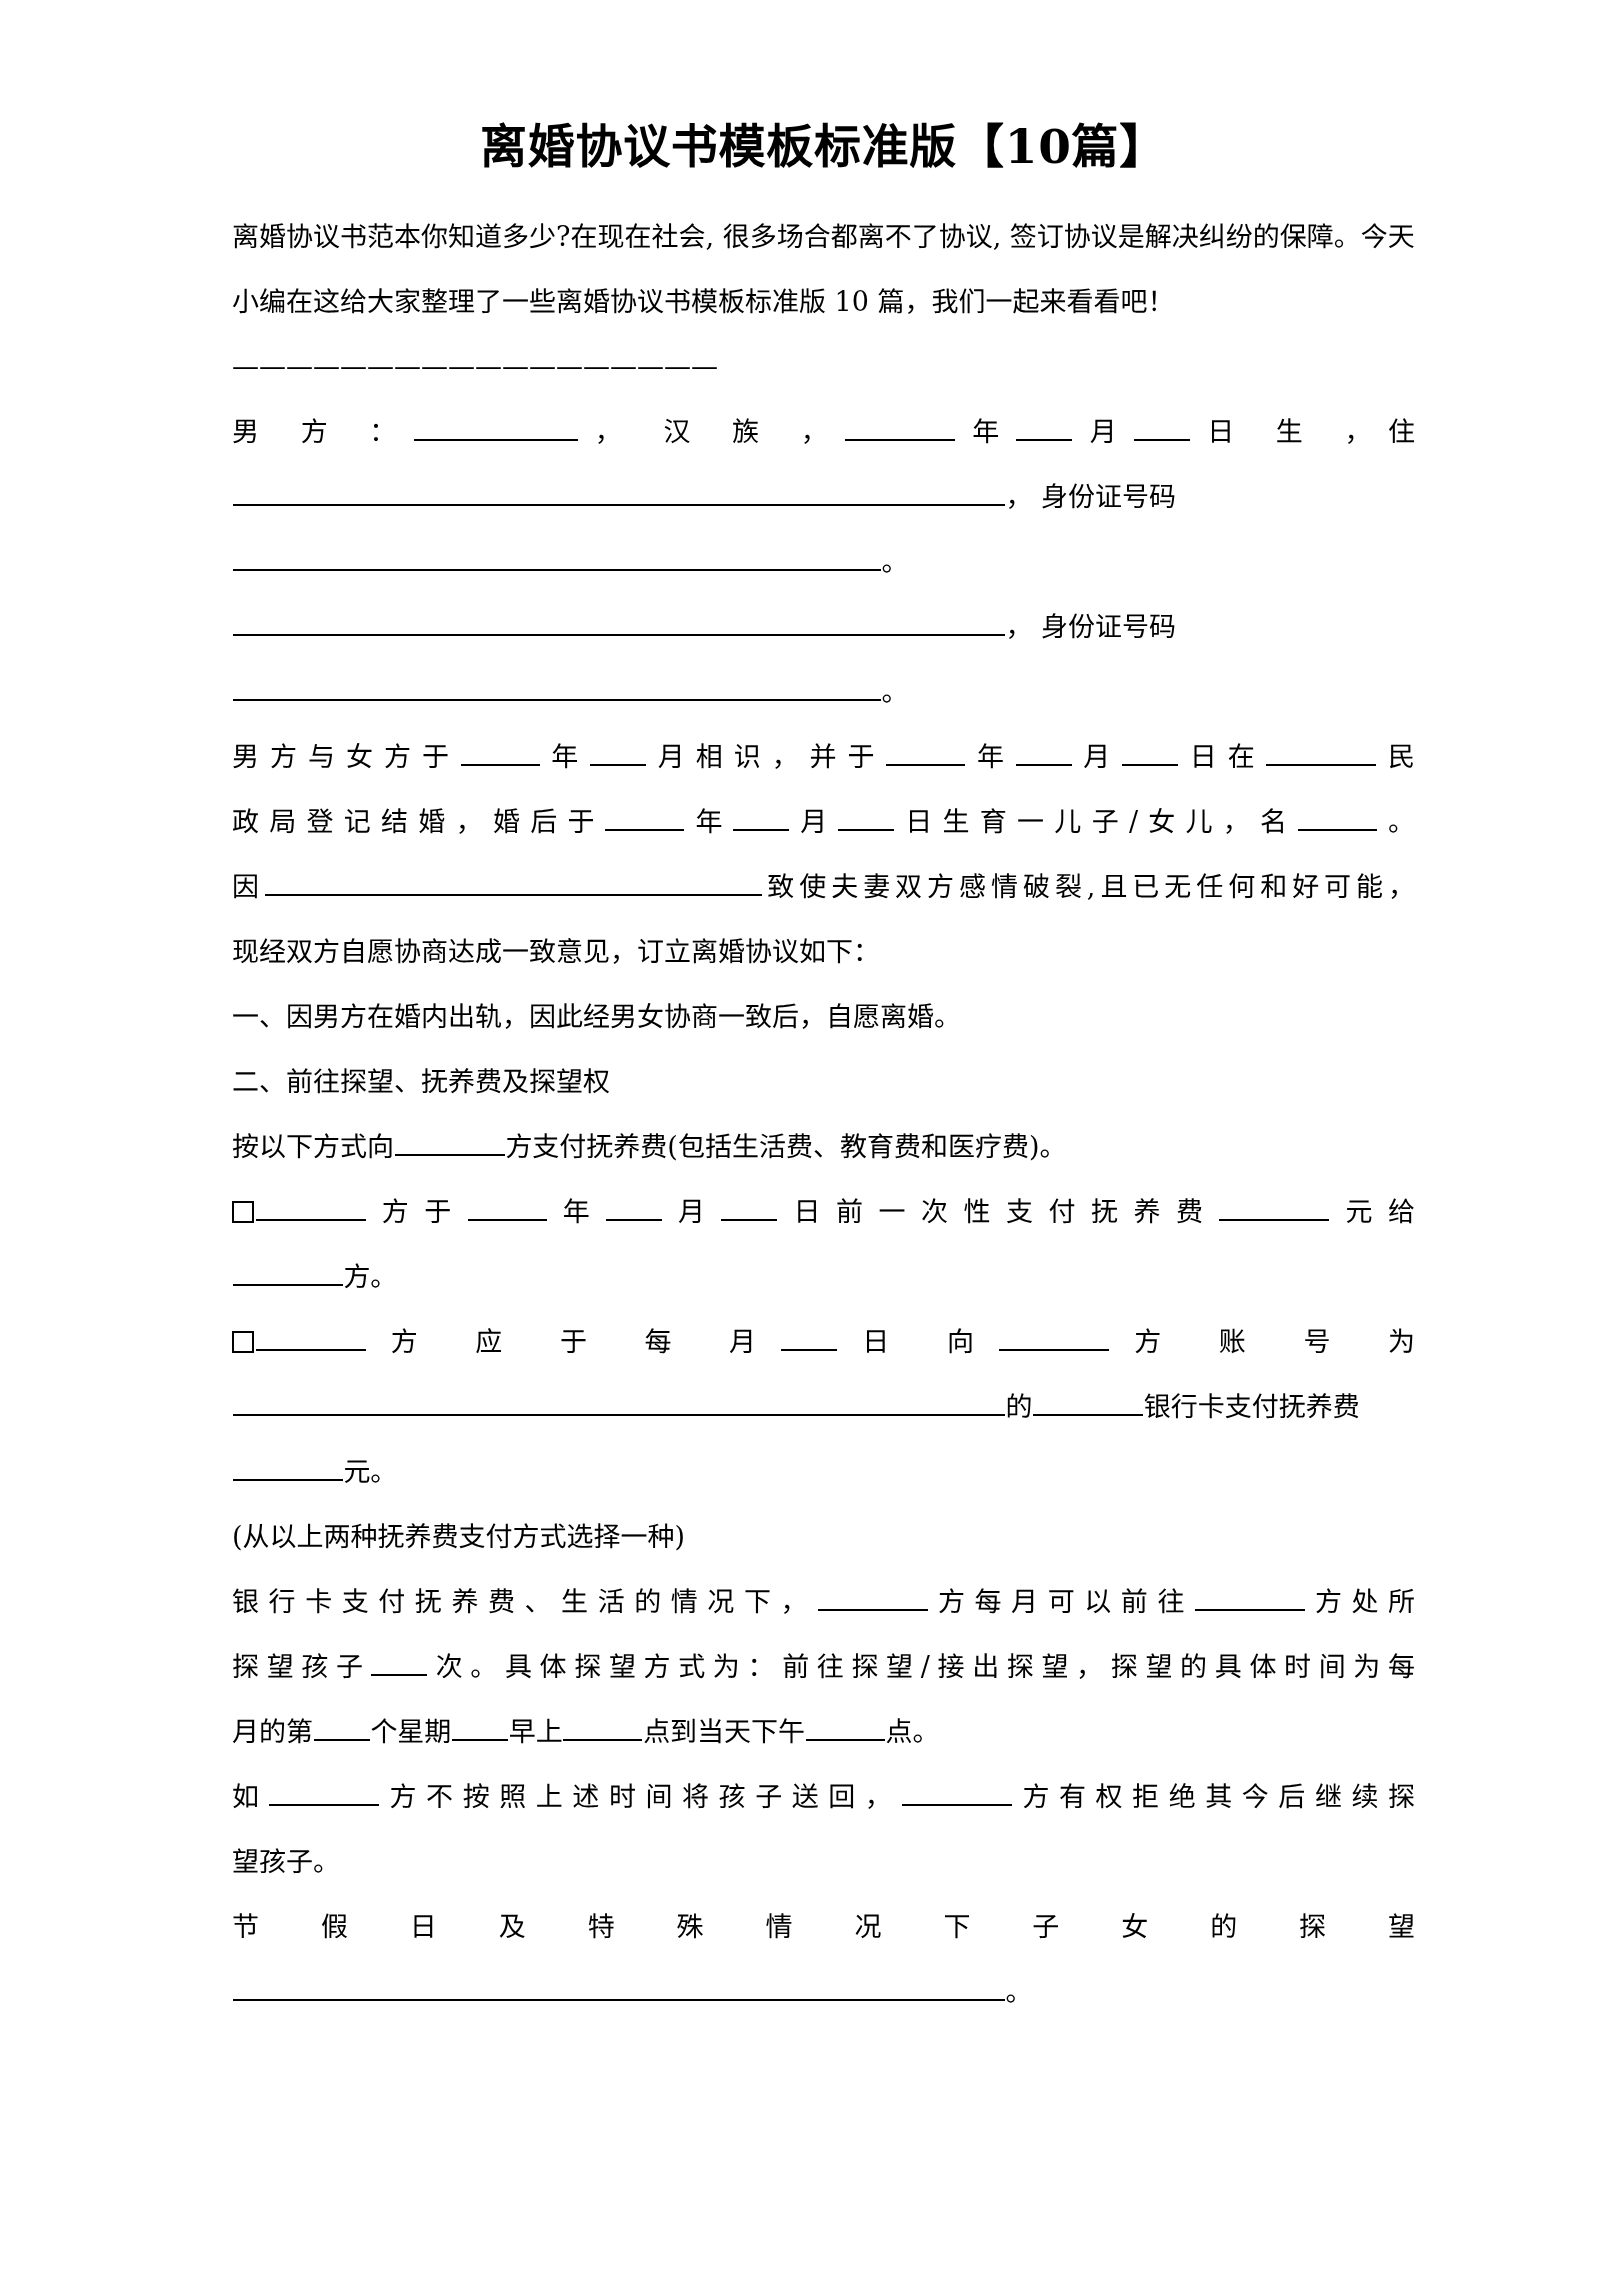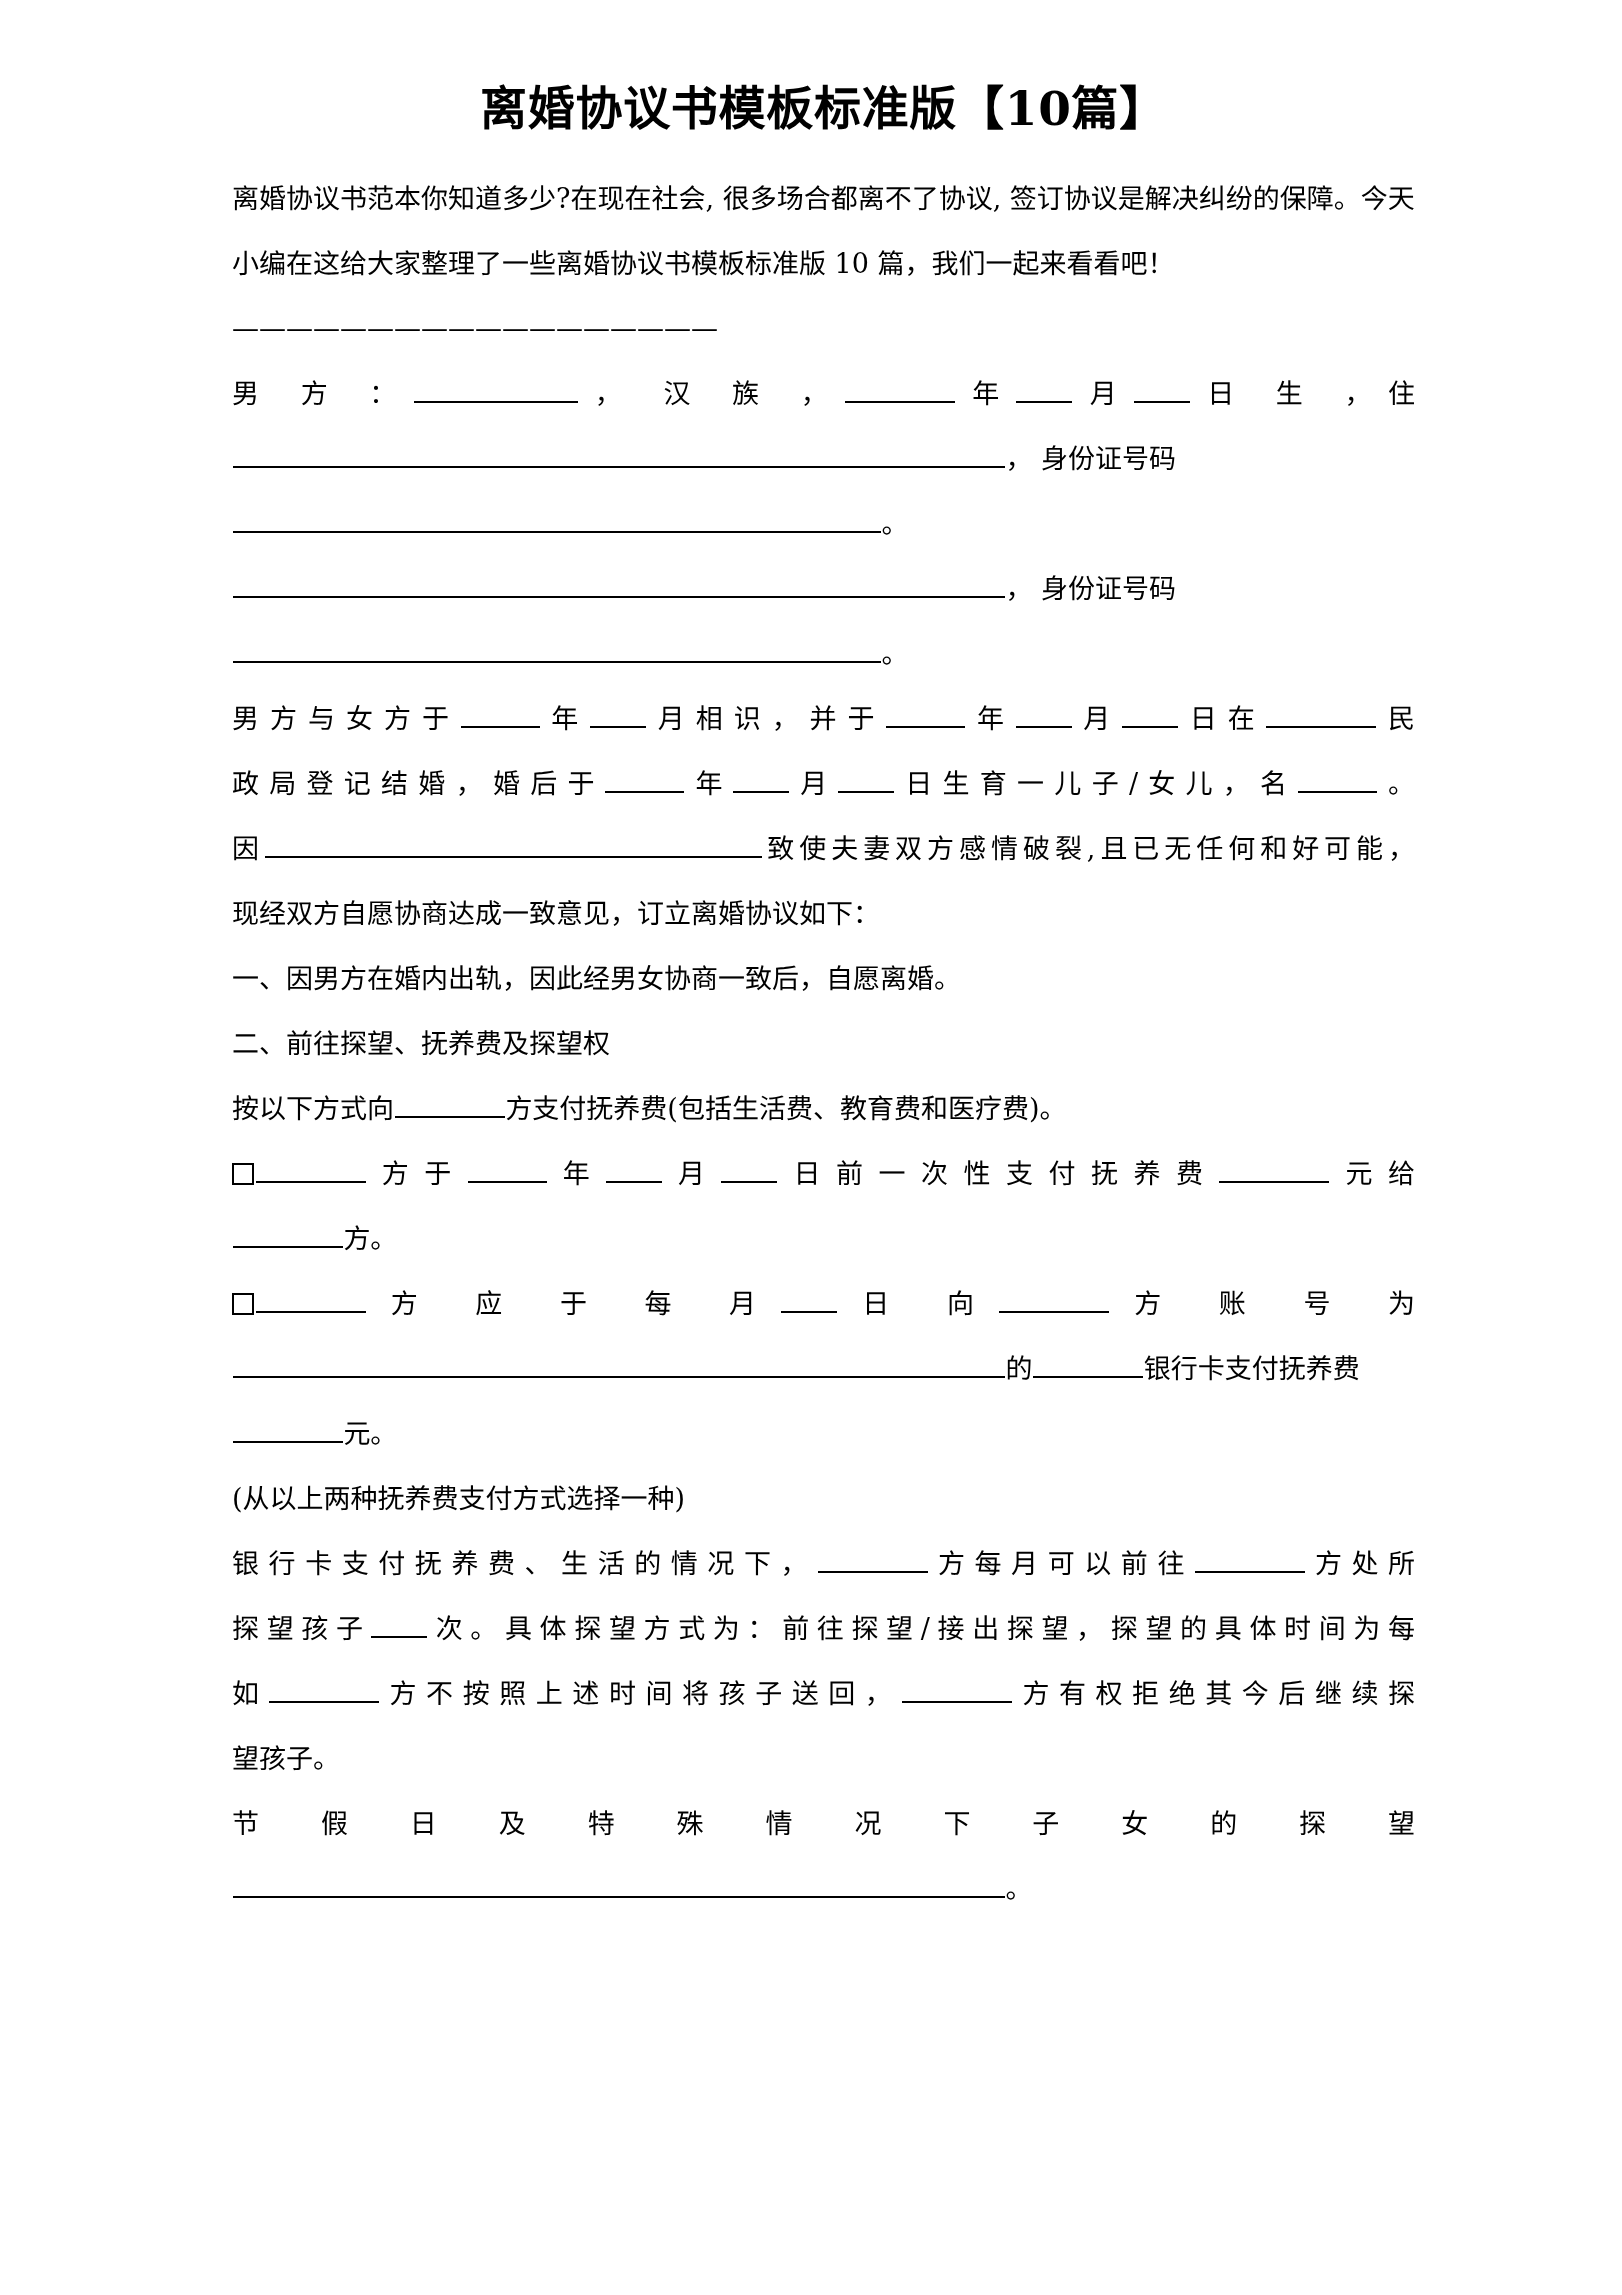--- a/index.html
+++ b/index.html
@@ -14,21 +14,21 @@
     font-family: "DejaVu Sans", "Liberation Sans", sans-serif;
     color: #000000;
     overflow: hidden;
   }
   .page {
     position: relative;
     width: 1623px;
     height: 2295px;
     background: #ffffff;
     box-sizing: border-box;
-    padding: 80px 208px 0 232px;
+    padding: 118px 208px 0 232px;
   }
   .doc-title {
     font-family: "DejaVu Serif", "Liberation Serif", serif;
     font-weight: bold;
     font-size: 47px;
     line-height: 1.25;
     text-align: center;
     letter-spacing: 0.7px;
     margin: 0 0 27.5px 0;
     white-space: nowrap;
@@ -132,20 +132,21 @@
     <p class="para para-full"><span class="checkbox"></span><span class="blank b-l"></span><span>方 应 于 每 月</span><span class="blank b-s"></span><span>日 向</span><span class="blank b-l"></span><span>方 账 号 为</span></p>
 
     <p class="para para-left"><span class="blank b-fill-f"></span><span>的</span><span class="blank b-l"></span><span>银行卡支付抚养费</span><span class="blank b-l"></span><span>元。</span></p>
 
     <p class="para para-left">(从以上两种抚养费支付方式选择一种)</p>
 
     <p class="para para-full"><span>银行卡支付抚养费、生活的情况下，</span><span class="blank b-l"></span><span>方每月可以前往</span><span class="blank b-l"></span><span>方处所</span></p>
 
     <p class="para para-full"><span>探望孩子</span><span class="blank b-s"></span><span>次。具体探望方式为：前往探望/接出探望，探望的具体时间为每</span></p>
 
+    <p class="para para-left"><span>月的第</span><span class="blank b-s"></span><span>个星期</span><span class="blank b-s"></span><span>早上</span><span class="blank b-m"></span><span>点到当天下午</span><span class="blank b-m"></span><span>点。</span></p>
 
     <p class="para para-full"><span>如</span><span class="blank b-l"></span><span>方不按照上述时间将孩子送回，</span><span class="blank b-l"></span><span>方有权拒绝其今后继续探</span></p>
 
     <p class="para para-left">望孩子。</p>
 
     <p class="para spaced">节 假 日 及 特 殊 情 况 下 子 女 的 探 望</p>
 
     <p class="para para-left"><span class="blank b-fill-d"></span><span>。</span></p>
 
   </div>

